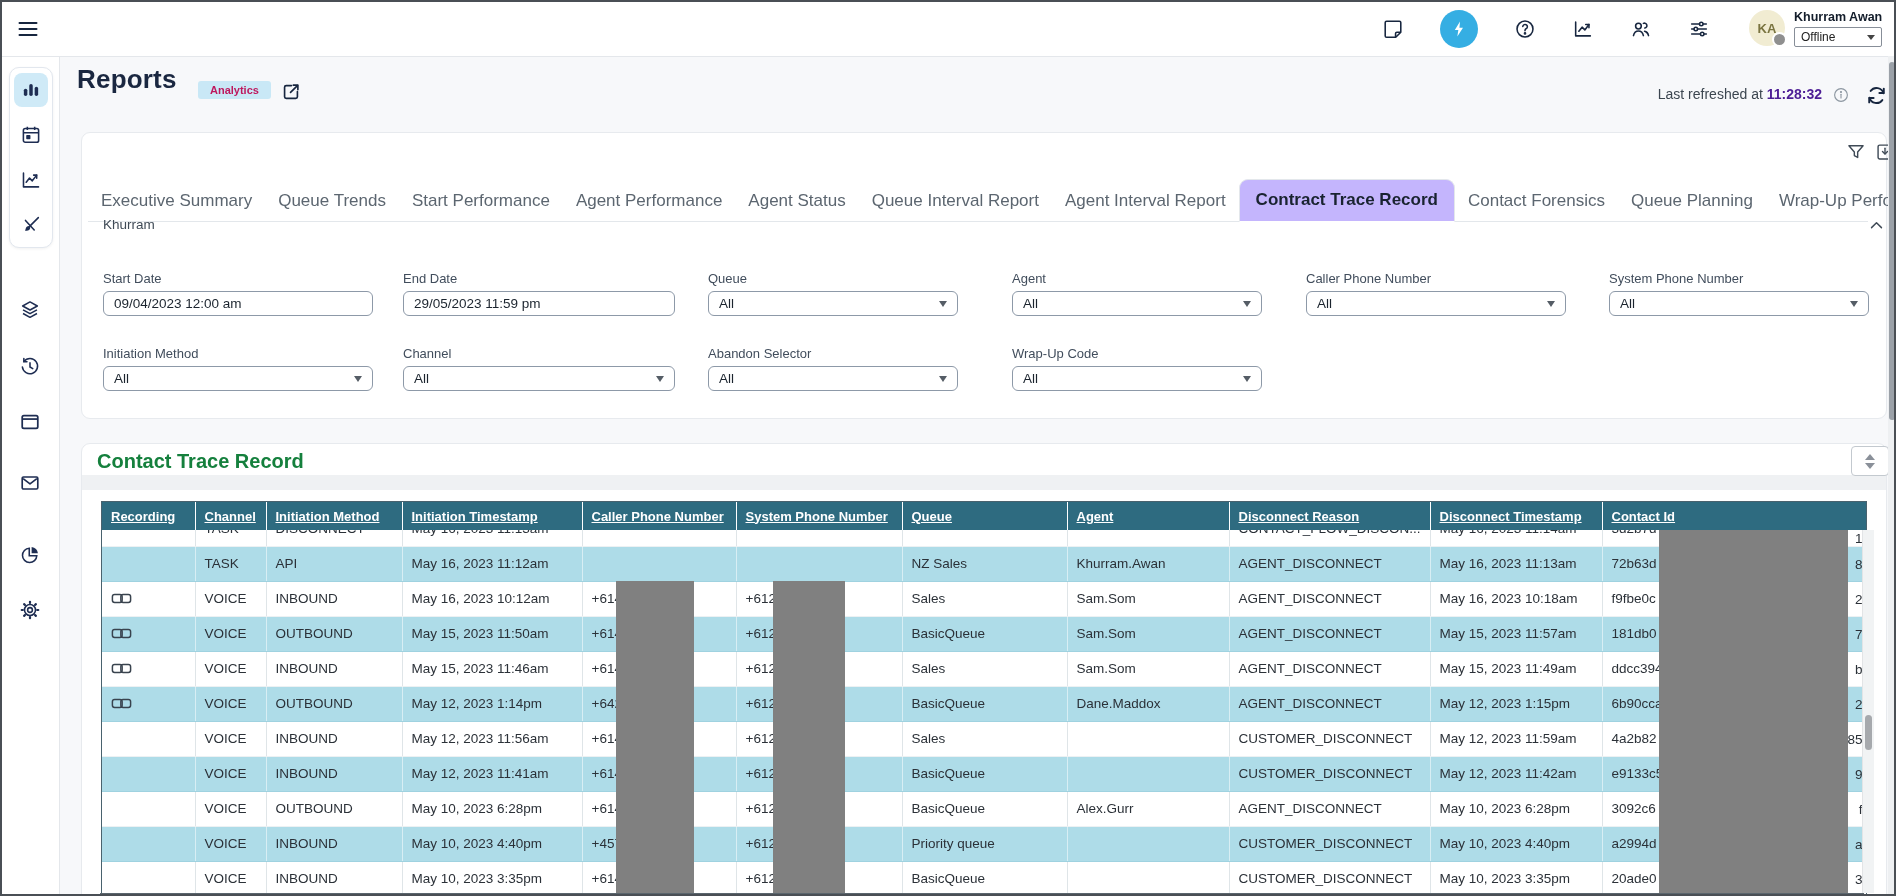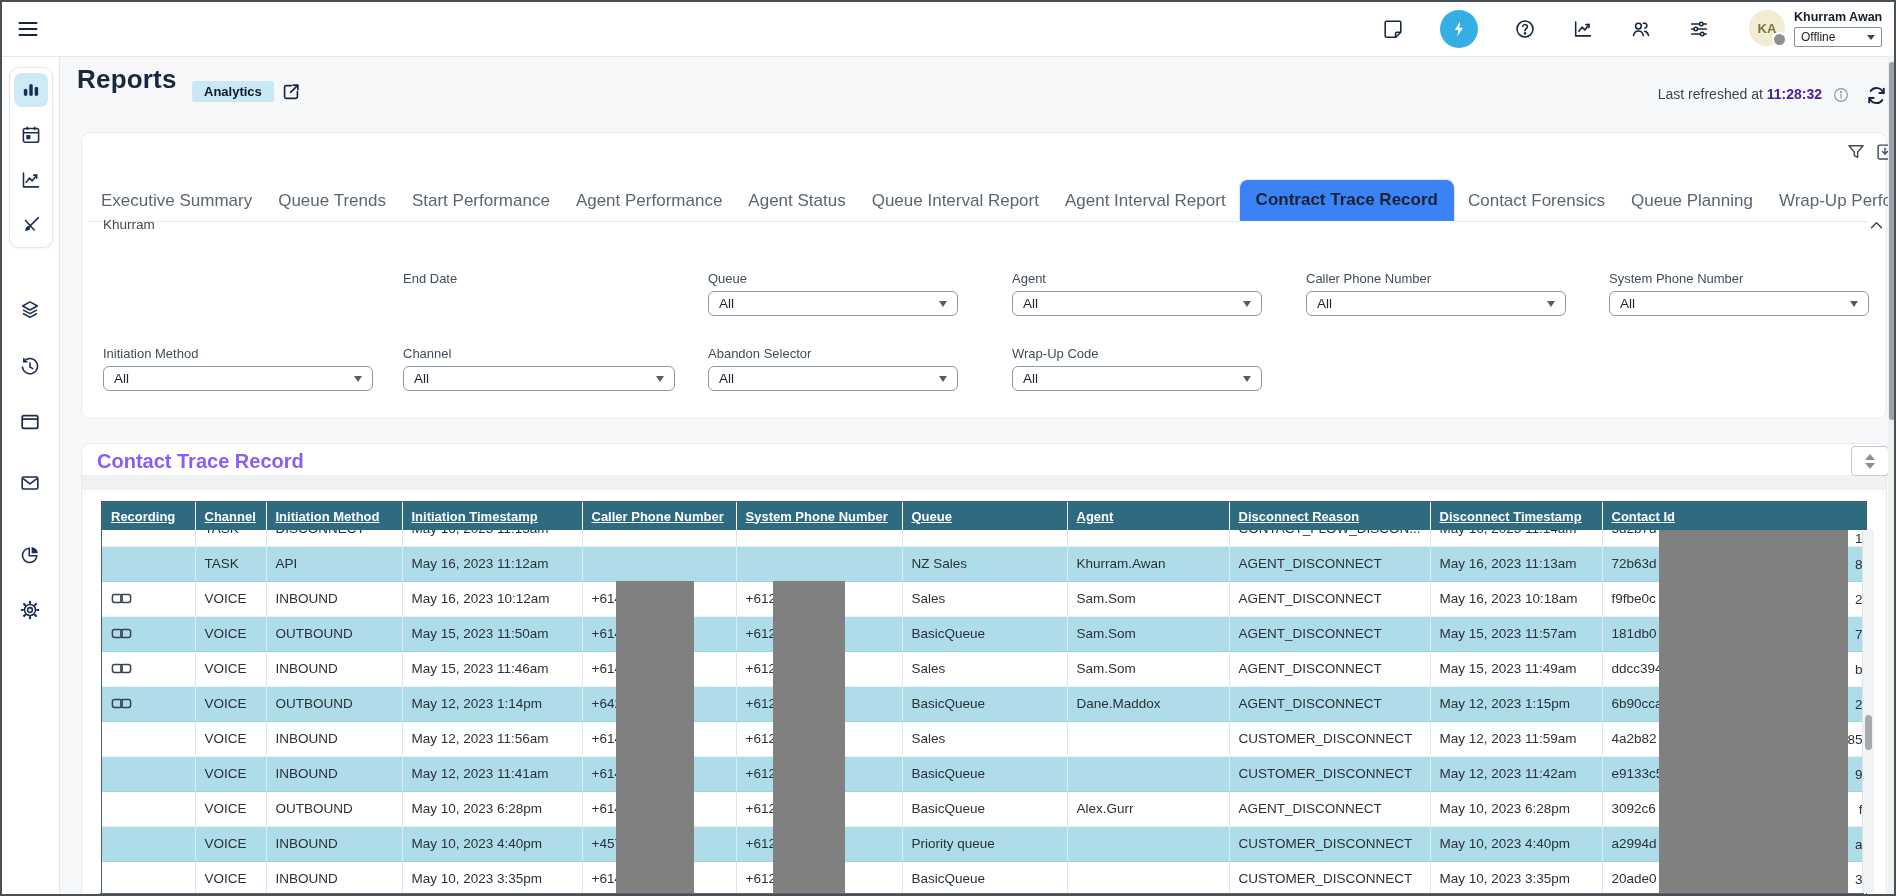--- a/index.html
+++ b/index.html
@@ -27,55 +27,55 @@
   .sidebar{position:absolute;left:0;top:54px;width:57px;bottom:0;background:#fff;border-right:1px solid #e4e7eb;z-index:4;color:#1e2d52;}
   .side-group{position:absolute;left:7px;top:11px;width:42px;border:1px solid #e2e7ee;border-radius:10px;background:#fff;
     box-shadow:0 1px 3px rgba(0,0,0,.06);padding:5px 0;display:flex;flex-direction:column;align-items:center;gap:11px;}
   .icon-btn{width:34px;height:34px;border-radius:8px;display:flex;align-items:center;justify-content:center;cursor:pointer;}
   .icon-btn.active{background:var(--active-nav,#cfeaf7);}
   .icon-btn svg{width:22px;height:22px;}
   .side-loose{position:absolute;left:11px;}
 
   
   .pagehead h1{position:absolute;left:75px;top:62px;font-size:26px;font-weight:700;color:#1a2740;margin:0;letter-spacing:.2px;}
-  .badge{position:absolute;left:190px;top:79px;background:var(--badge-bg,#c9e8f6);color:#0f172a;font-size:13px;font-weight:700;
+  .badge{position:absolute;left:196px;top:79px;background:var(--badge-bg,#c9e8f6);color:#be185d;font-size:11px;font-weight:700;
     padding:3px 12px;border-radius:3px;}
   .ext{position:absolute;left:278px;top:79px;width:22px;height:22px;color:#17263f;cursor:pointer;}
   .refreshed{position:absolute;right:72px;top:84px;font-size:14px;color:#3c4650;}
   .refreshed b{color:#4c1d95;}
   .info{position:absolute;right:44px;top:84px;width:18px;height:18px;color:#8d97a1;cursor:pointer;}
   .refresh{position:absolute;right:6px;top:82px;width:23px;height:23px;color:#17263f;cursor:pointer;}
 
   
   .card{position:absolute;background:#fff;border:1px solid #e7eaee;border-radius:9px;box-sizing:border-box;}
   .card1{left:79px;top:130px;width:1806px;height:287px;}
   .card2{left:79px;top:441px;width:1806px;height:460px;border-radius:9px 9px 0 0;}
 
   .c1-funnel{position:absolute;left:1764px;top:9px;width:20px;height:20px;color:#3f4a56;cursor:pointer;}
   .c1-dl{position:absolute;left:1793px;top:9px;width:20px;height:20px;color:#3f4a56;cursor:pointer;}
 
   
   .tabbar{position:absolute;left:6px;top:46px;right:18px;border-bottom:1px solid #e3e7eb;display:flex;align-items:flex-end;}
   .tab{padding:9px 13px 10px;font-size:17px;color:#5c6670;white-space:nowrap;cursor:pointer;}
   .tab-sep{width:1px;height:15px;background:#cfd5db;align-self:center;}
-  .tab.active{background:#3b82f6;border:1px solid #e3e7eb;border-bottom:1px solid #fff;border-radius:9px 9px 0 0;
+  .tab.active{background:#c4b5fd;border:1px solid #e3e7eb;border-bottom:1px solid #fff;border-radius:9px 9px 0 0;
     font-weight:700;color:#192330;margin-bottom:-1px;padding:10px 16px 11px;}
 
   
   .ctl-head{position:absolute;left:21px;top:84px;font-size:13.5px;color:#3f4a56;}
   .ctl-collapse{position:absolute;left:1786px;top:84px;width:17px;height:17px;color:#3f4a56;cursor:pointer;}
   #fields{position:absolute;inset:0;}
   .field{position:absolute;}
   .f-label{font-size:13px;color:#414d5c;margin-bottom:5px;}
   .f-control{height:25px;border:1px solid #8d99a8;border-radius:6px;background:#fff;display:flex;align-items:center;
     justify-content:space-between;padding:0 10px;font-size:13.5px;color:#1b242e;cursor:pointer;box-sizing:border-box;}
   .dd-arrow{width:0;height:0;border-left:4.5px solid transparent;border-right:4.5px solid transparent;border-top:6px solid #555d66;}
 
   
-  .t-title{position:absolute;left:15px;top:6px;font-size:20px;font-weight:700;color:#8b5cf6;}
+  .t-title{position:absolute;left:15px;top:6px;font-size:20px;font-weight:700;color:#15803d;}
   .t-band{position:absolute;left:0;top:31px;width:100%;height:15px;background:#eff1f3;}
   .t-spin{position:absolute;left:1769px;top:2px;width:36px;height:28px;border:1px solid #c3c9cf;border-radius:4px;background:#fff;
     display:flex;flex-direction:column;align-items:center;justify-content:center;gap:3px;cursor:pointer;}
   .sp-up{width:0;height:0;border-left:5px solid transparent;border-right:5px solid transparent;border-bottom:6px solid #8a9099;}
   .sp-dn{width:0;height:0;border-left:5px solid transparent;border-right:5px solid transparent;border-top:6px solid #8a9099;}
 
   .tblwrap{position:absolute;left:19px;top:57px;width:1766px;height:396px;overflow:hidden;border:1px solid #49626e;box-sizing:border-box;}
   table{border-collapse:collapse;table-layout:fixed;width:1764px;}
   thead th{height:28px;background:var(--table-header,#2e6b80);color:#fff;font-size:13px;font-weight:700;text-align:left;
     padding:0 9px;border-right:1px solid rgba(255,255,255,.38);box-sizing:border-box;white-space:nowrap;overflow:hidden;text-decoration:underline;}
@@ -319,22 +319,31 @@
         <div class="tab">Wrap-Up Performance</div>
         <span class="tab-sep"></span>
       </div>
     <div class="ctl-head">Khurram</div>
     <span class="ctl-collapse">
       <svg viewBox="0 0 24 24" fill="none" stroke="currentColor" stroke-width="2" stroke-linecap="round" stroke-linejoin="round">
           <path d="M5 15l7-7 7 7"></path>
         </svg>
     </span>
     <div id="fields">
+        <div class="field" style="left: 21px; top: 138px; width: 270px;">
+          <div class="f-label">Start Date</div>
+          <div class="f-control">
+            <span class="f-value">09/04/2023 12:00 am</span>
+          </div>
+        </div>
         <div class="field" style="left: 321px; top: 138px; width: 272px;">
           <div class="f-label">End Date</div>
+          <div class="f-control">
+            <span class="f-value">29/05/2023 11:59 pm</span>
+          </div>
         </div>
         <div class="field" style="left: 626px; top: 138px; width: 250px;">
           <div class="f-label">Queue</div>
           <div class="f-control sel">
             <span class="f-value">All</span>
             <span class="dd-arrow"></span>
           </div>
         </div>
         <div class="field" style="left: 930px; top: 138px; width: 250px;">
           <div class="f-label">Agent</div>

